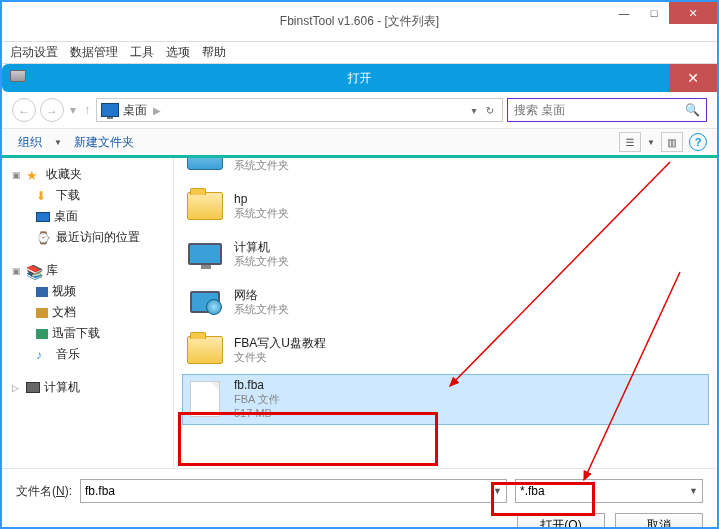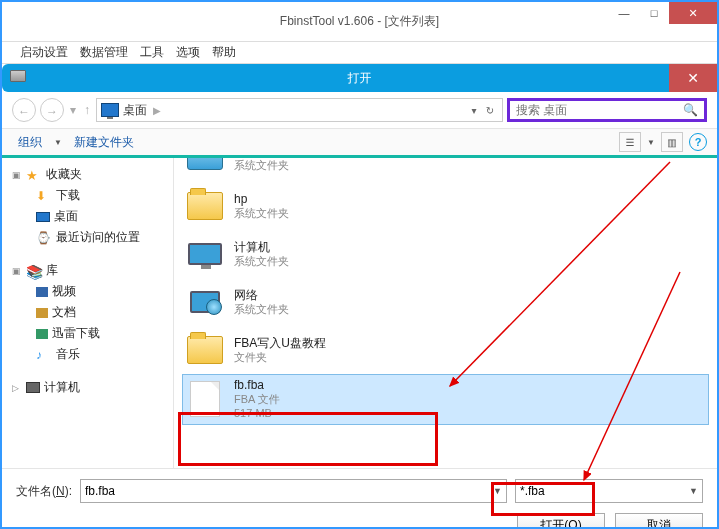--- a/index.html
+++ b/index.html
@@ -6,41 +6,41 @@
 body { background: #fff; width: 719px; height: 529px; overflow: hidden; position: relative; border: 2px solid #3399ff; }
 
 
 .app-titlebar { height: 40px; background: #fff; display: flex; align-items: center; justify-content: center; position: relative; border-bottom: 1px solid #ddd; }
 .app-titlebar .title { font-size: 12px; color: #555; }
 .app-titlebar .winbtns { position: absolute; right: 0; top: 0; display: flex; }
 .app-titlebar .winbtn { width: 30px; height: 22px; display: flex; align-items: center; justify-content: center; font-size: 11px; color: #333; }
 .app-titlebar .winbtn.close { background: #c75050; color: #fff; width: 48px; }
 
 
-.menubar { height: 22px; background: #fff; display: flex; align-items: center; padding: 0 18px; gap: 12px; font-size: 12px; color: #333; border-bottom: 1px solid #ddd; }
+.menubar { height: 22px; background: #fff; display: flex; align-items: center; padding: 0 8px; gap: 12px; font-size: 12px; color: #333; border-bottom: 1px solid #ddd; }
 
 
 .dlg-titlebar { height: 28px; background: #0b9de0; display: flex; align-items: center; justify-content: center; position: relative; border-radius: 6px; }
 .dlg-titlebar .dlg-icon { position: absolute; left: 8px; top: 6px; width: 16px; height: 12px; background: linear-gradient(#ccc,#999); border: 1px solid #666; border-radius: 1px; }
 .dlg-titlebar .title { font-size: 12px; color: #fff; }
 .dlg-titlebar .close { position: absolute; right: 0; top: 0; width: 48px; height: 28px; background: #c75050; color: #fff; display: flex; align-items: center; justify-content: center; font-size: 14px; }
 
 
 .navrow { height: 36px; background: #fff; display: flex; align-items: center; padding: 0 10px; gap: 4px; }
 .navbtn { width: 24px; height: 24px; border: 1px solid #ccc; border-radius: 50%; display: flex; align-items: center; justify-content: center; color: #aaa; font-size: 12px; }
 .navbtn.forward { color: #aaa; }
 .navup { font-size: 12px; color: #aaa; padding: 0 2px; }
 .chev { color: #aaa; font-size: 10px; padding: 0 2px; }
 .addrbox { flex: 1; height: 24px; border: 1px solid #ccc; display: flex; align-items: center; padding: 0 4px; gap: 4px; }
 .addrbox .monitor { width: 18px; height: 14px; background: #2277cc; border: 1px solid #114477; position: relative; }
 .addrbox .monitor::after { content:""; position:absolute; bottom:-3px; left:5px; width:6px; height:2px; background:#777; }
 .addrbox .crumb { font-size: 12px; color: #333; }
 .addrbox .dd { margin-left: auto; display: flex; gap: 0; }
 .addrbox .dd span { width: 16px; text-align: center; color: #666; font-size: 10px; }
-.searchbox { width: 200px; height: 24px; border: 3px solid #6d28d9; display: flex; align-items: center; padding: 0 6px; gap: 4px; }
+.searchbox { width: 200px; height: 24px; border: 1px solid #6d28d9; display: flex; align-items: center; padding: 0 6px; gap: 4px; }
 .searchbox input { border: none; outline: none; font-size: 12px; color: #888; flex: 1; }
 .searchbox .mag { color: #777; font-size: 12px; }
 
 
 .toolbar { height: 30px; border-top: 1px solid #e5e5e5; border-bottom: 3px solid #14b8a6; background: #fafafa; display: flex; align-items: center; padding: 0 10px; gap: 6px; font-size: 12px; }
 .toolbar .tbtn { padding: 2px 6px; color: #1a5aa8; }
 .toolbar .dd { color: #555; font-size: 8px; }
 .toolbar .spacer { flex: 1; }
 .toolbar .viewbtn { width: 22px; height: 20px; border: 1px solid #ccc; display: flex; align-items: center; justify-content: center; font-size: 10px; color: #555; }
 .toolbar .help { color: #0b9de0; font-weight: bold; width: 18px; height: 18px; border-radius: 50%; border: 1px solid #0b9de0; display: flex; align-items: center; justify-content: center; font-size: 11px; }

